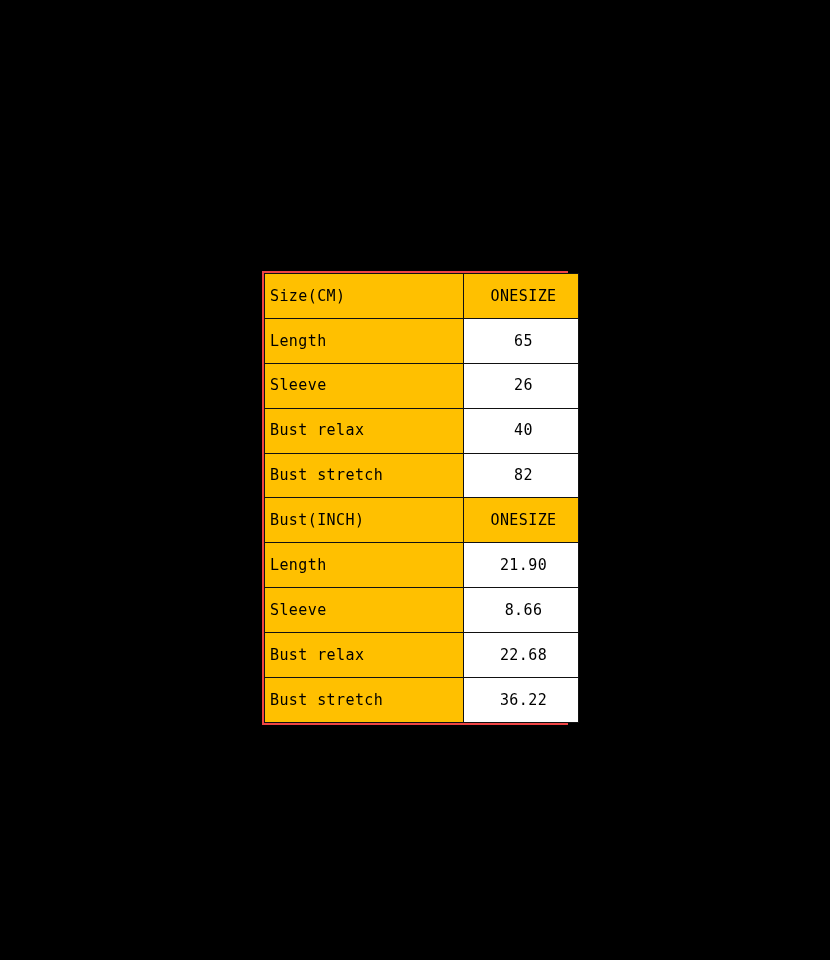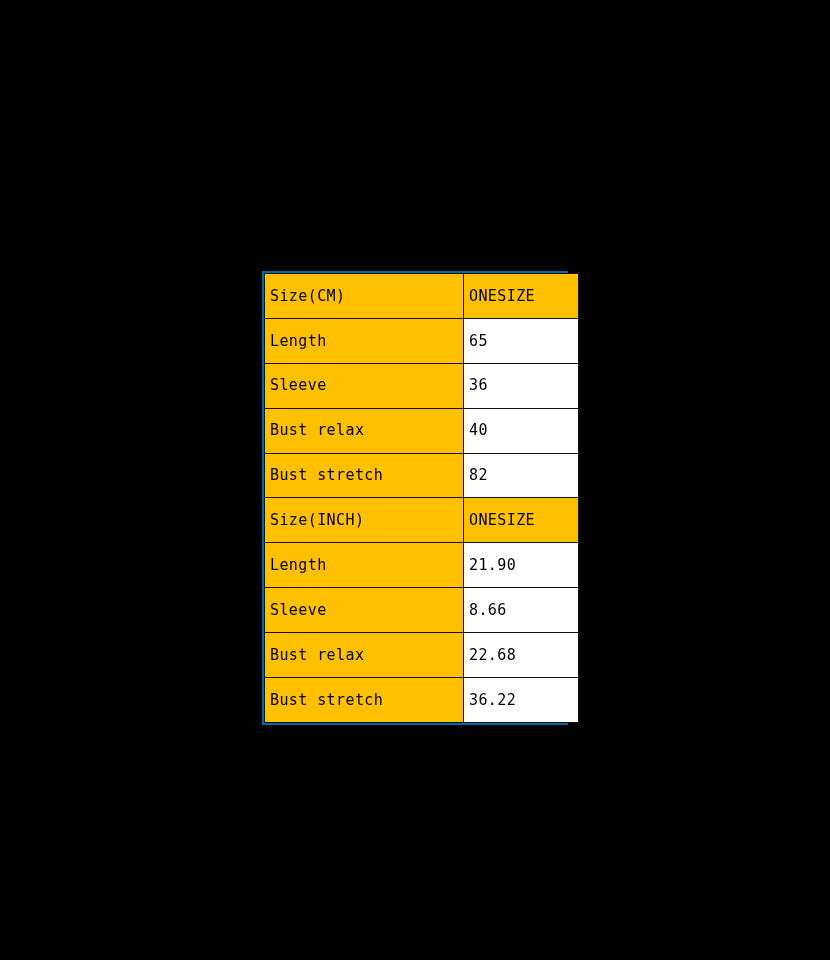--- a/index.html
+++ b/index.html
@@ -14,21 +14,21 @@
     overflow: hidden;
     position: relative;
   }
 
   #size-chart-wrap {
     position: absolute;
     left: 262px;
     top: 271px;
     width: 306px;
     height: 454px;
-    background: #0369a1;
+    background: #ef4444;
     box-sizing: border-box;
     padding: 2px;
   }
 
   table.size-chart {
     width: 100%;
     height: 100%;
     border-collapse: collapse;
     table-layout: fixed;
     background: #ffffff;
@@ -52,21 +52,21 @@
 
   td.label-cell {
     width: 193px;
     background: #ffc000;
     text-align: left;
   }
 
   td.value-cell {
     width: 109px;
     background: #ffffff;
-    text-align: left;
+    text-align: center;
     padding-left: 0;
   }
 
   td.value-cell.header-val {
     background: #ffc000;
   }
 
   tr.section-row td.label-cell,
   tr.section-row td.value-cell {
     background: #ffc000;
@@ -84,35 +84,35 @@
         <td class="value-cell header-val">ONESIZE</td>
       </tr>
 
       <tr>
         <td class="label-cell">Length</td>
         <td class="value-cell">65</td>
       </tr>
 
       <tr>
         <td class="label-cell">Sleeve</td>
-        <td class="value-cell">36</td>
+        <td class="value-cell">26</td>
       </tr>
 
       <tr>
         <td class="label-cell">Bust relax</td>
         <td class="value-cell">40</td>
       </tr>
 
       <tr>
         <td class="label-cell">Bust stretch</td>
         <td class="value-cell">82</td>
       </tr>
 
       <tr class="section-row">
-        <td class="label-cell">Size(INCH)</td>
+        <td class="label-cell">Bust(INCH)</td>
         <td class="value-cell header-val">ONESIZE</td>
       </tr>
 
       <tr>
         <td class="label-cell">Length</td>
         <td class="value-cell">21.90</td>
       </tr>
 
       <tr>
         <td class="label-cell">Sleeve</td>

